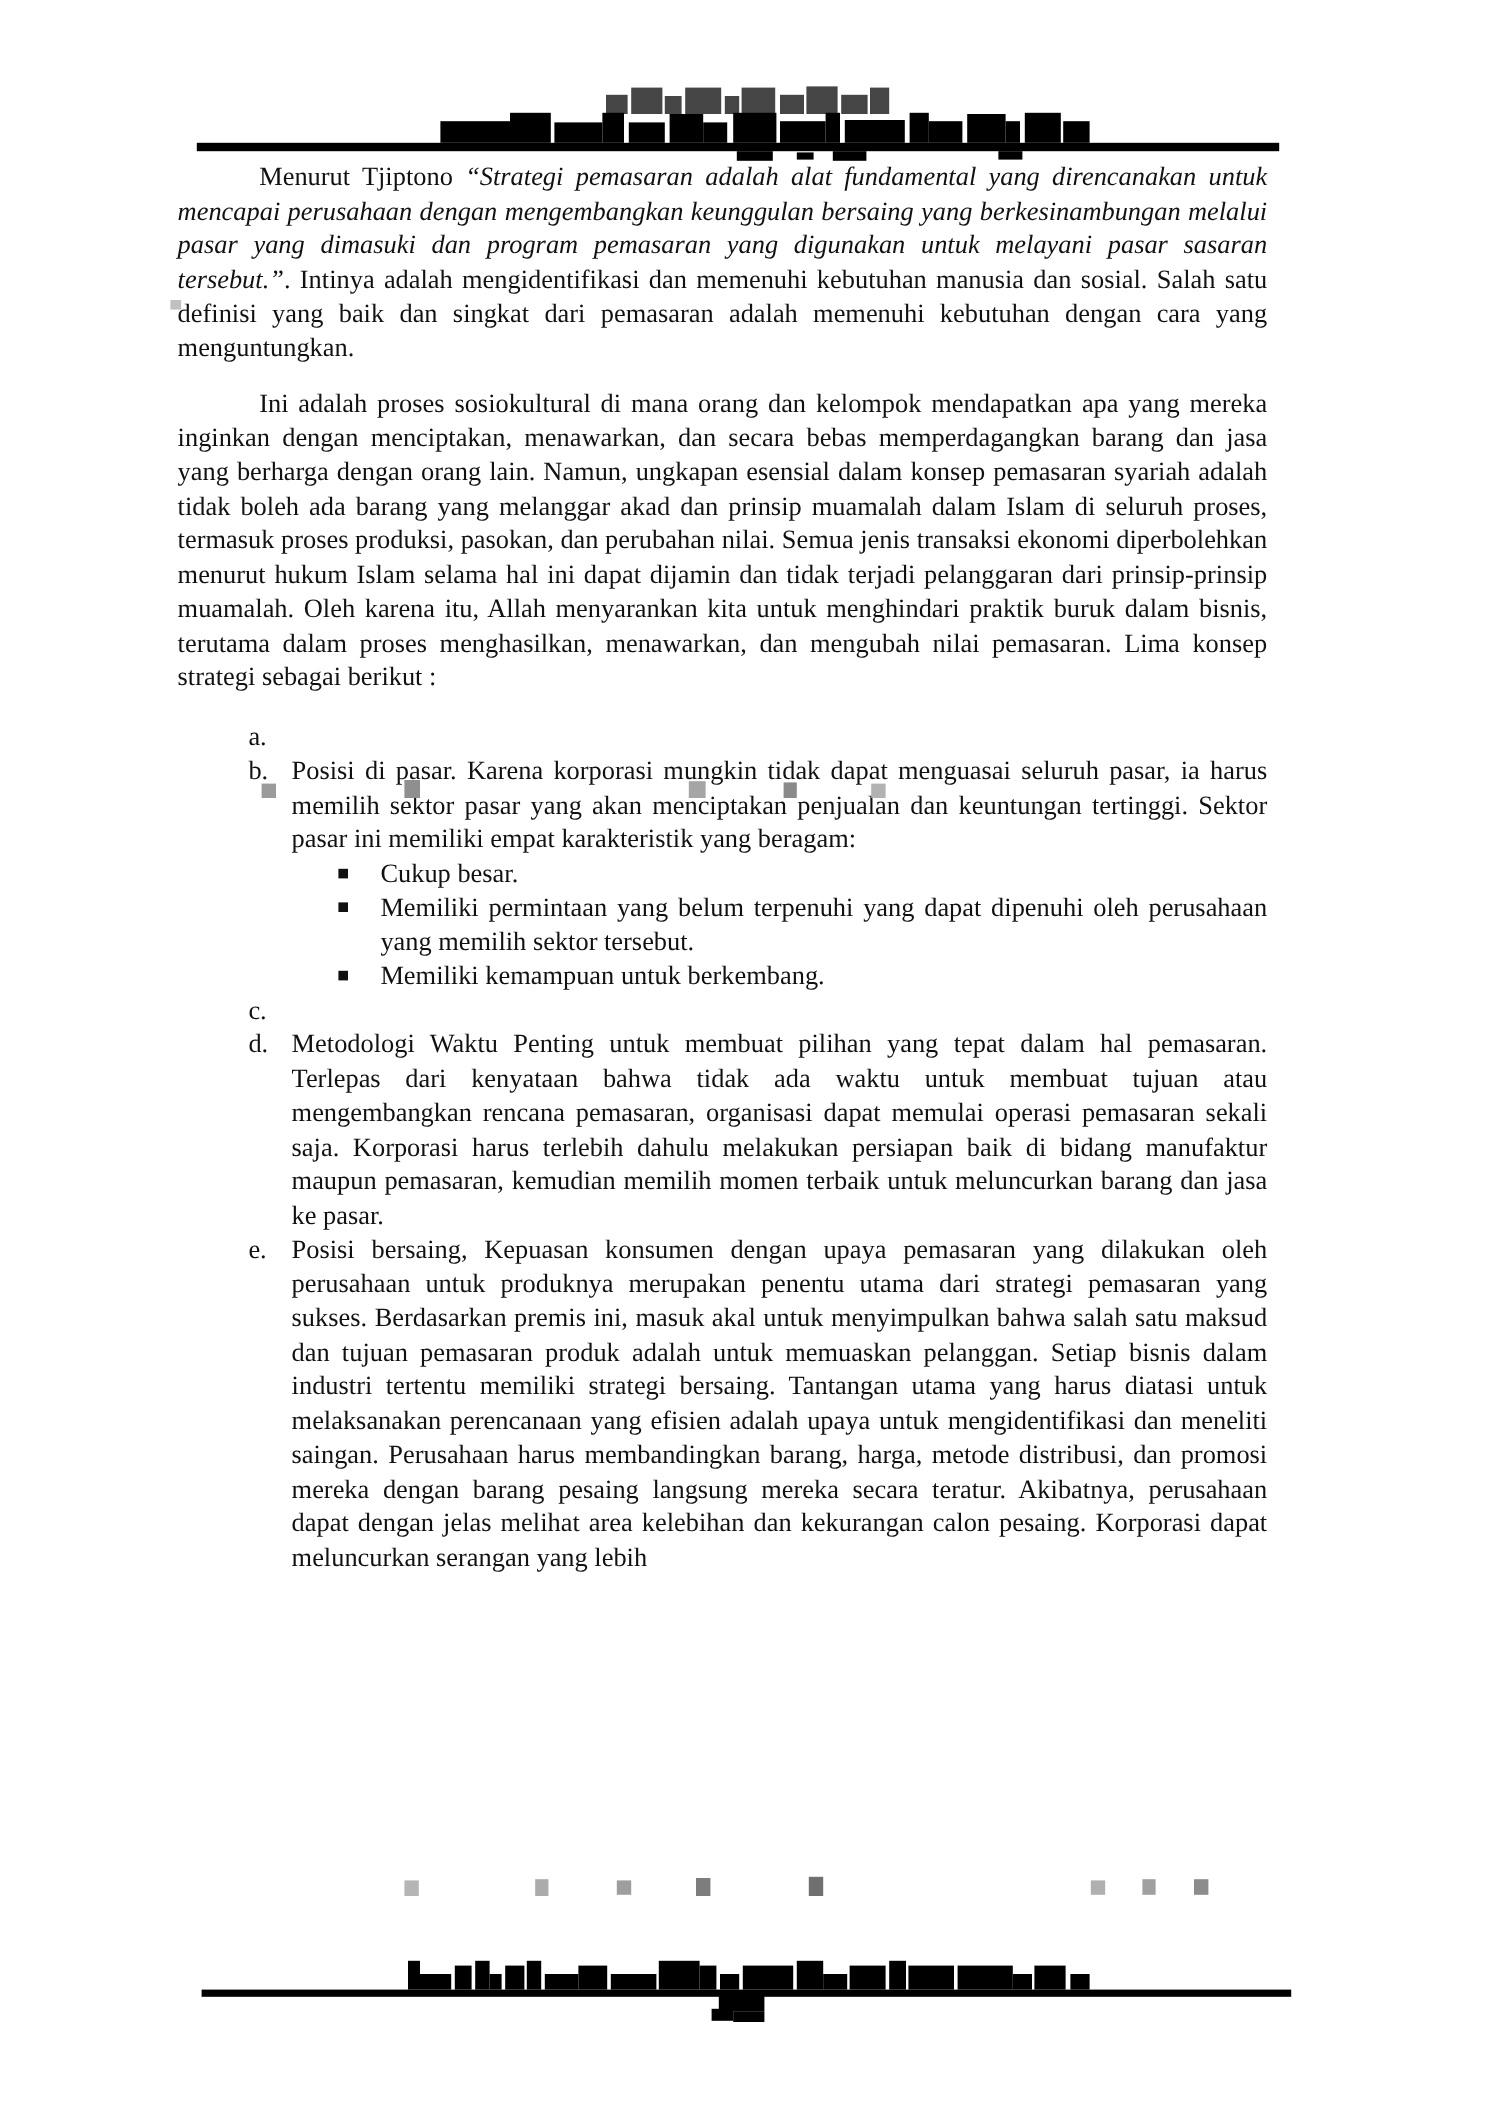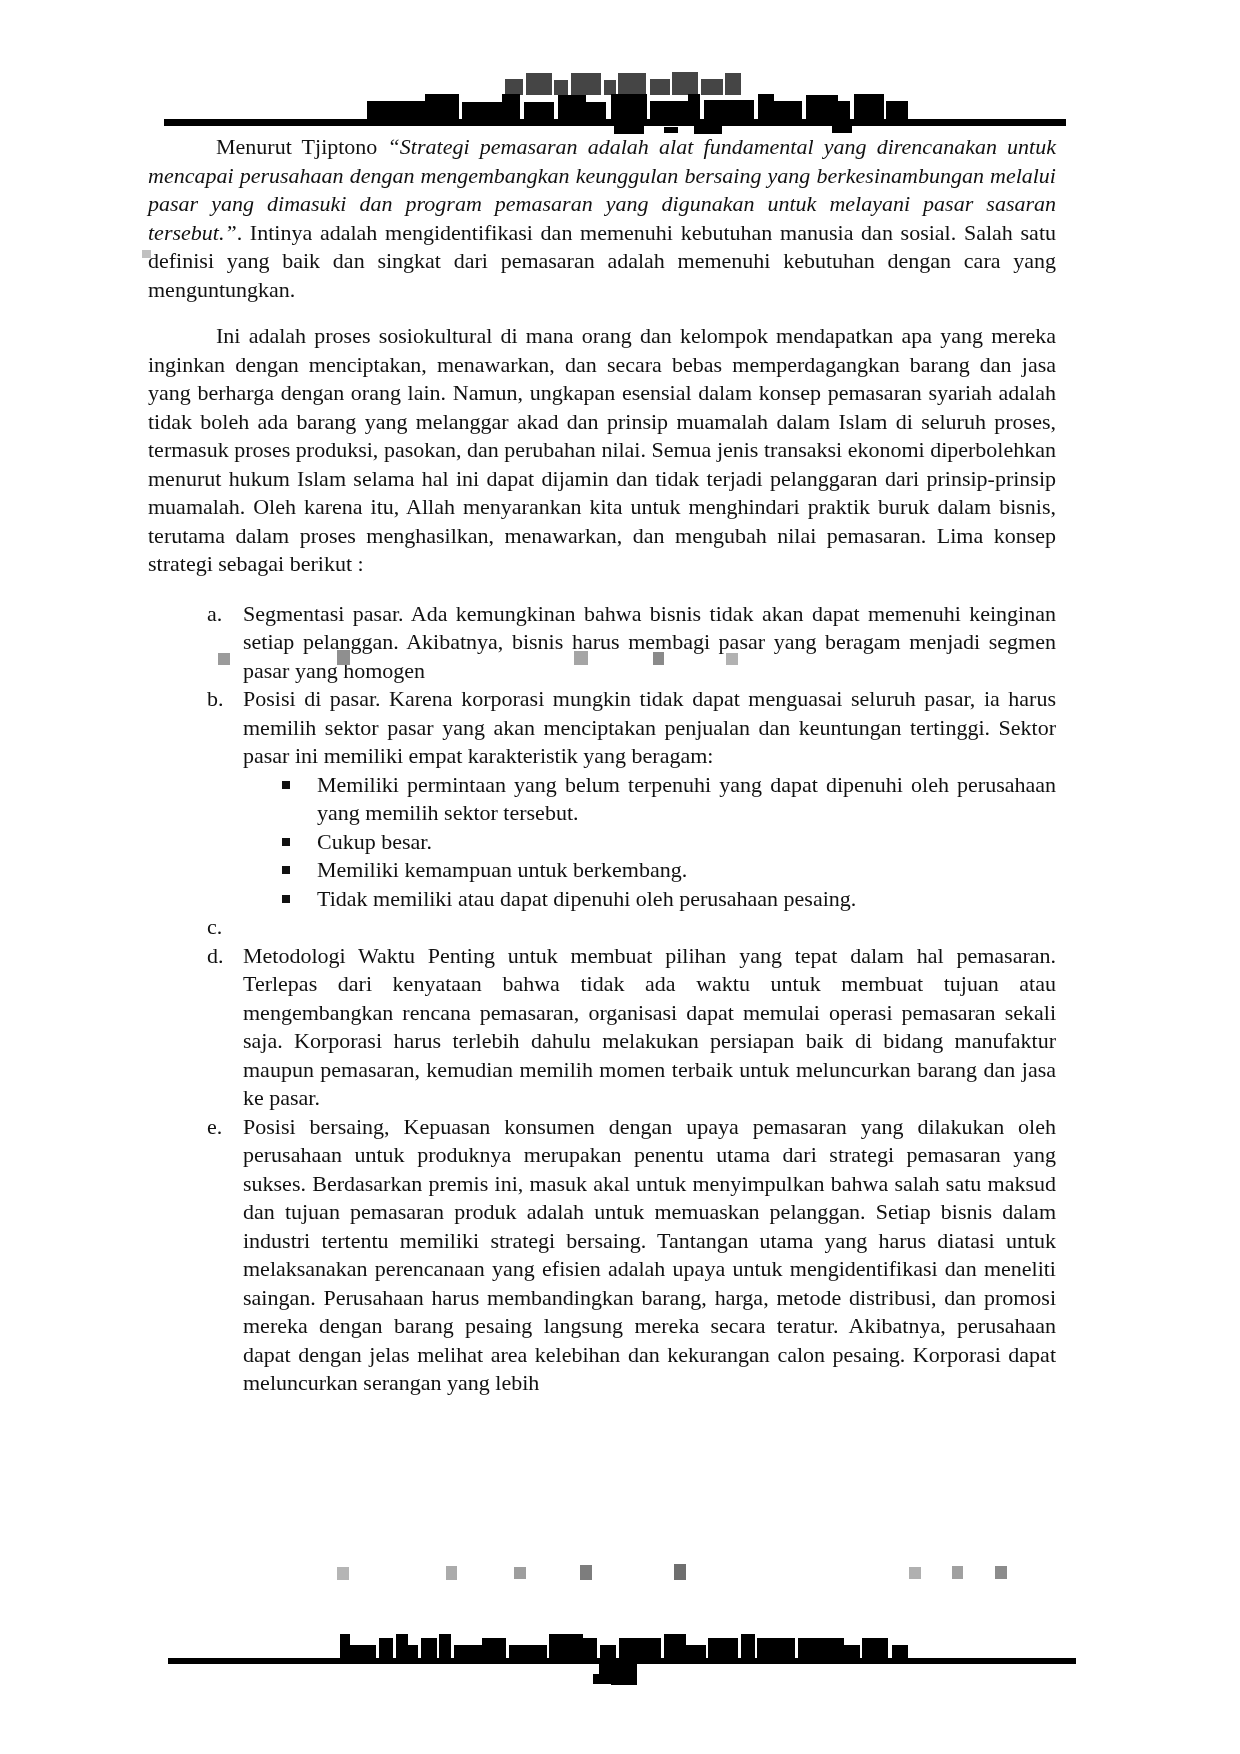--- a/index.html
+++ b/index.html
@@ -103,43 +103,38 @@
 <div class="content">
 
   <p><span>Menurut Tjiptono </span><span class="italic">“Strategi pemasaran adalah alat fundamental yang direncanakan untuk mencapai perusahaan dengan mengembangkan keunggulan bersaing yang berkesinambungan melalui pasar yang dimasuki dan program pemasaran yang digunakan untuk melayani pasar sasaran tersebut.”</span><span>. Intinya adalah mengidentifikasi dan memenuhi kebutuhan manusia dan sosial. Salah satu definisi yang baik dan singkat dari pemasaran adalah memenuhi kebutuhan dengan cara yang menguntungkan.</span></p>
 
   <p class="p2">Ini adalah proses sosiokultural di mana orang dan kelompok mendapatkan apa yang mereka inginkan dengan menciptakan, menawarkan, dan secara bebas memperdagangkan barang dan jasa yang berharga dengan orang lain. Namun, ungkapan esensial dalam konsep pemasaran syariah adalah tidak boleh ada barang yang melanggar akad dan prinsip muamalah dalam Islam di seluruh proses, termasuk proses produksi, pasokan, dan perubahan nilai. Semua jenis transaksi ekonomi diperbolehkan menurut hukum Islam selama hal ini dapat dijamin dan tidak terjadi pelanggaran dari prinsip-prinsip muamalah. Oleh karena itu, Allah menyarankan kita untuk menghindari praktik buruk dalam bisnis, terutama dalam proses menghasilkan, menawarkan, dan mengubah nilai pemasaran. Lima konsep strategi sebagai berikut :</p>
 
   <div class="olist">
 
     <div class="li">
       <span class="li-label">a.</span>
-      <span class="li-text">Segmentasi pasar. Ada kemungkinan bahwa bisnis tidak akan dapat memenuhi keinginan setiap pelanggan. Akibatnya, bisnis harus membagi pasar yang beragam menjadi segmen pasar yang homogen</span>
     </div>
 
     <div class="li">
       <span class="li-label">b.</span>
       <span class="li-text">
         <span>Posisi di pasar. Karena korporasi mungkin tidak dapat menguasai seluruh pasar, ia harus memilih sektor pasar yang akan menciptakan penjualan dan keuntungan tertinggi. Sektor pasar ini memiliki empat karakteristik yang beragam:</span>
         <span class="sub" style="display:block;">
           <span class="sub-li">
             <span class="bullet"><i></i></span>
+            <span class="li-text">Cukup besar.</span>
+          </span>
+          <span class="sub-li">
+            <span class="bullet"><i></i></span>
             <span class="li-text">Memiliki permintaan yang belum terpenuhi yang dapat dipenuhi oleh perusahaan yang memilih sektor tersebut.</span>
           </span>
           <span class="sub-li">
             <span class="bullet"><i></i></span>
-            <span class="li-text">Cukup besar.</span>
-          </span>
-          <span class="sub-li">
-            <span class="bullet"><i></i></span>
             <span class="li-text">Memiliki kemampuan untuk berkembang.</span>
-          </span>
-          <span class="sub-li">
-            <span class="bullet"><i></i></span>
-            <span class="li-text">Tidak memiliki atau dapat dipenuhi oleh perusahaan pesaing.</span>
           </span>
         </span>
       </span>
     </div>
 
     <div class="li">
       <span class="li-label">c.</span>
     </div>
 
     <div class="li">

